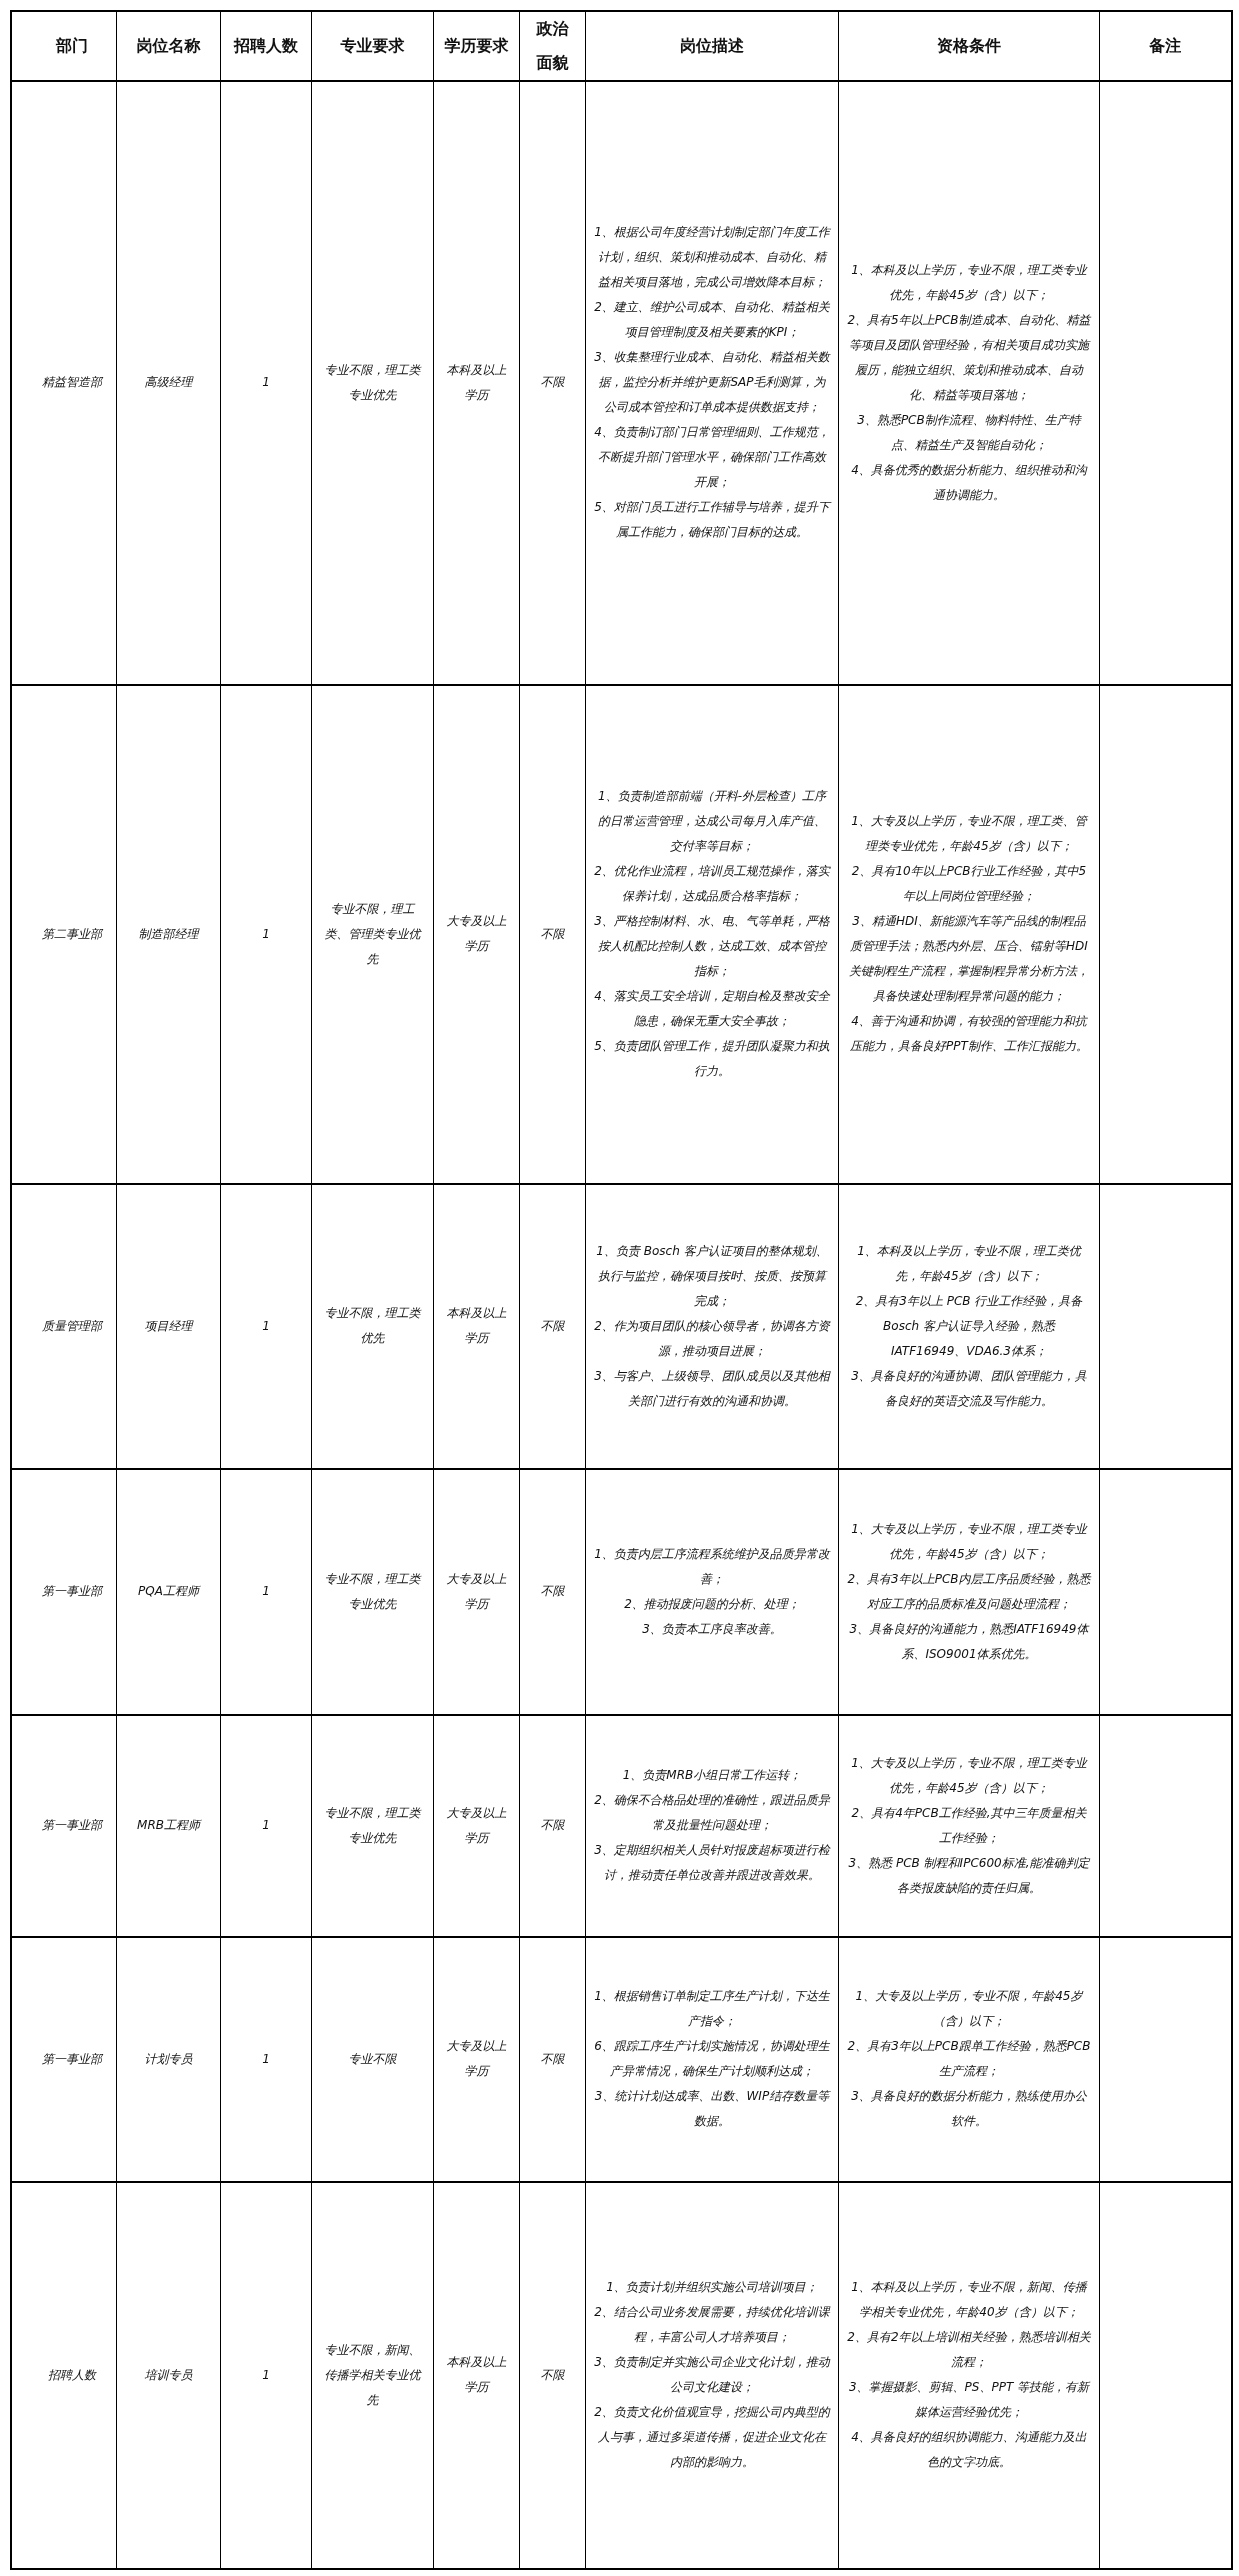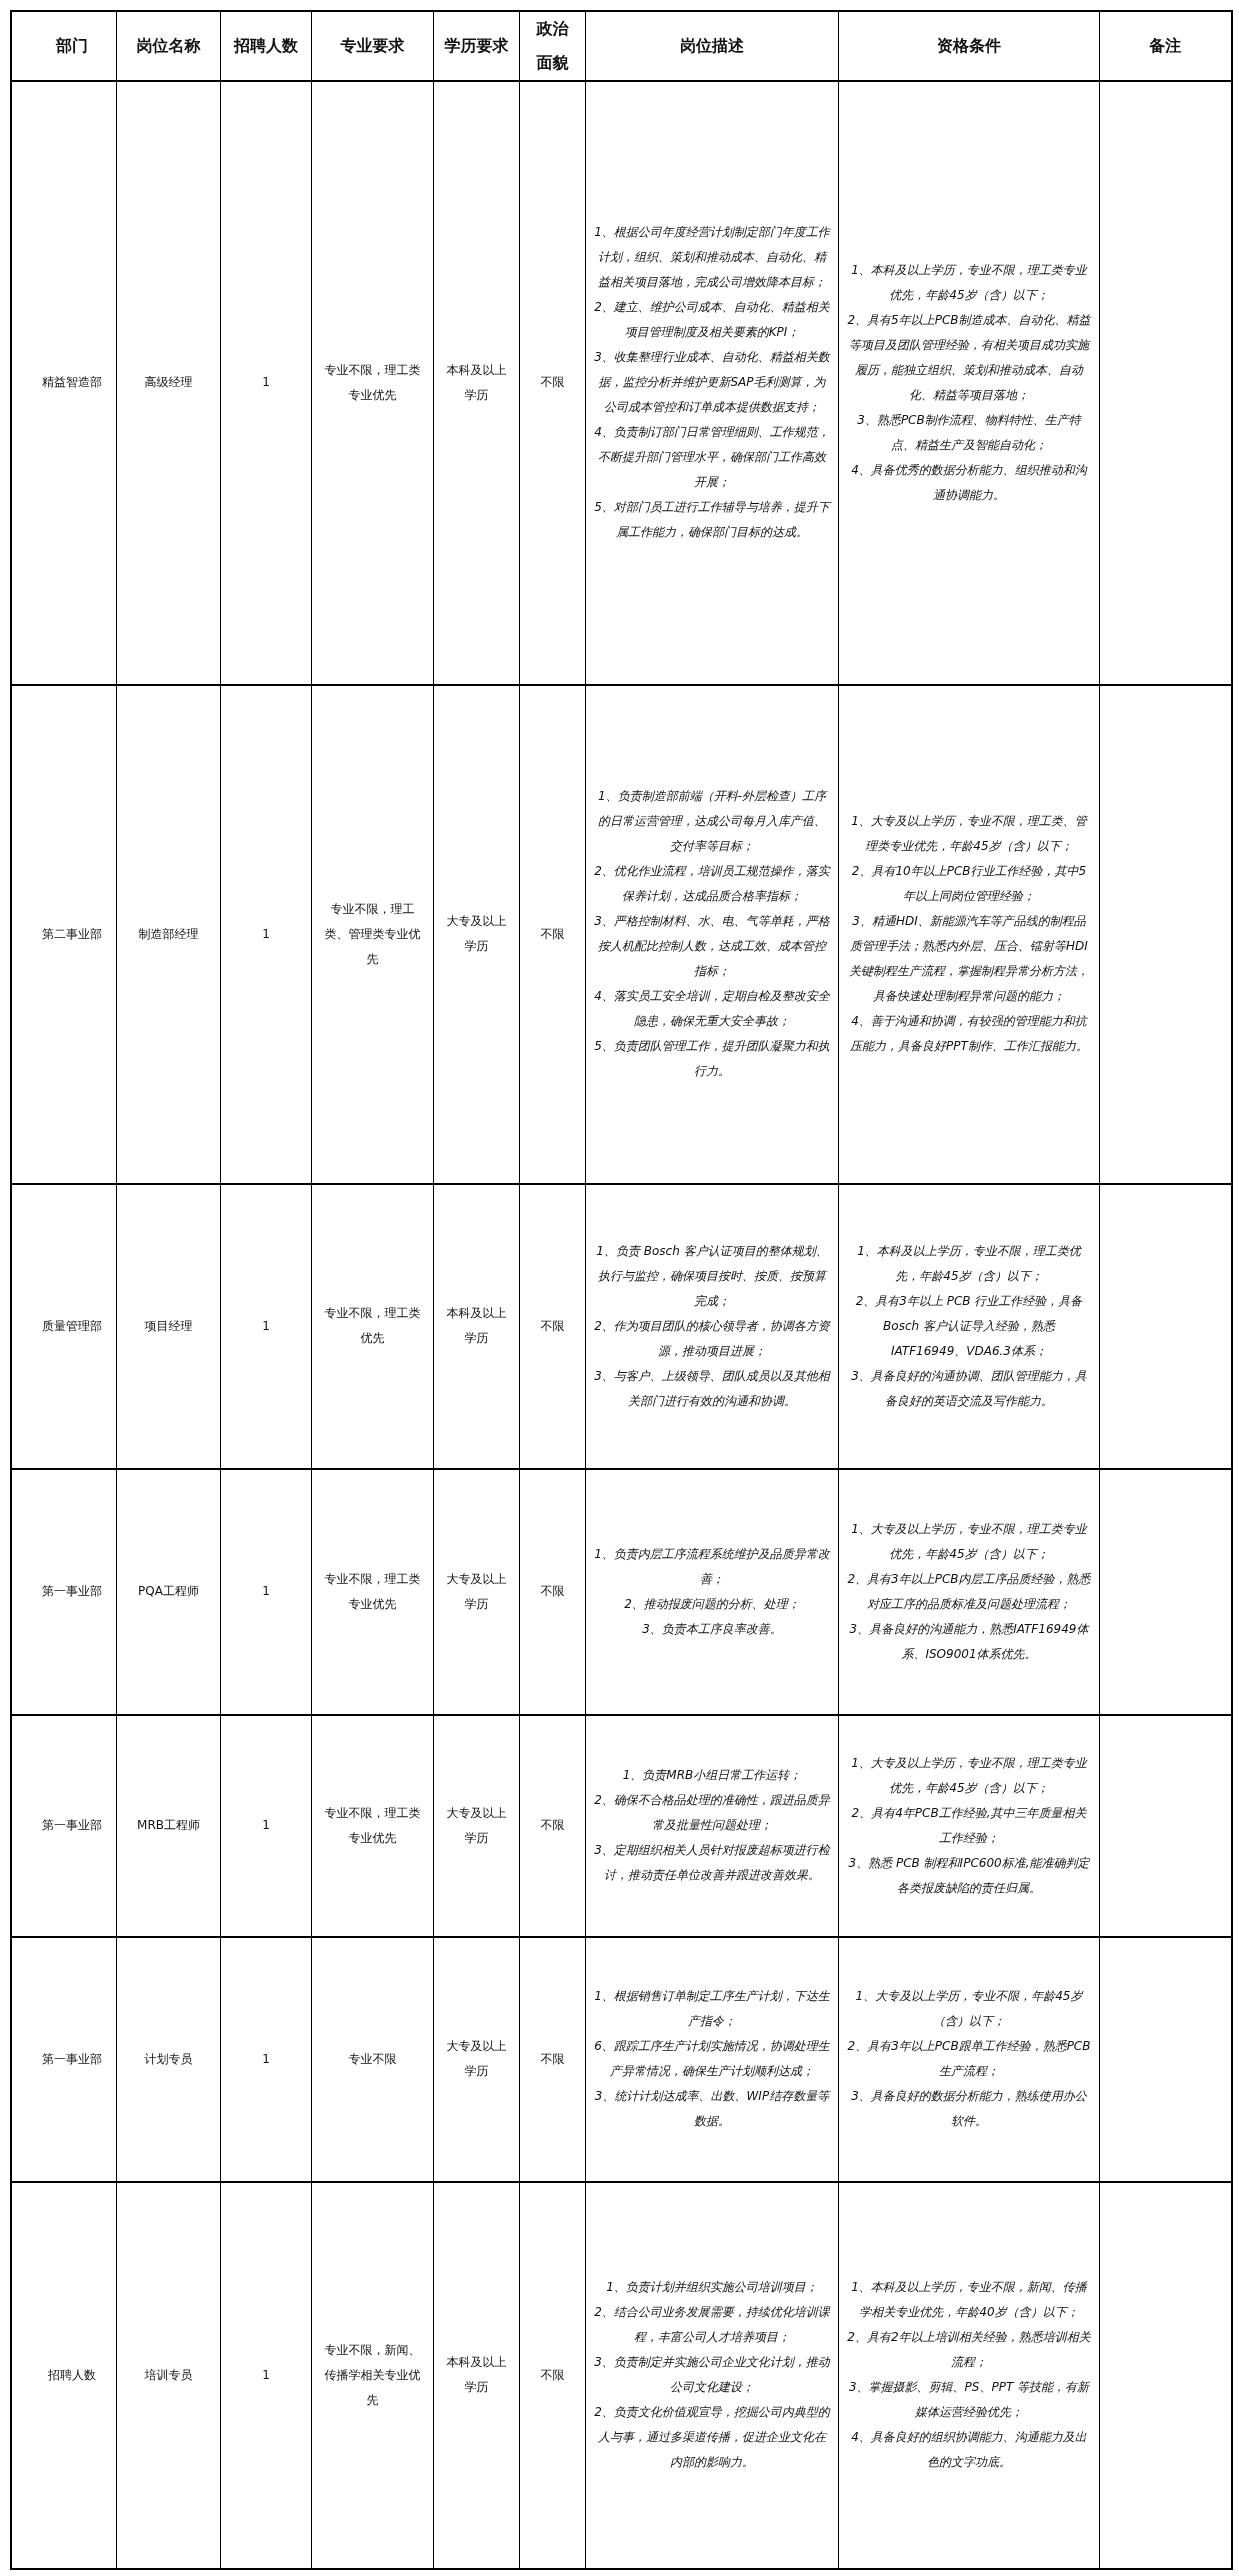--- a/index.html
+++ b/index.html
@@ -5,21 +5,21 @@
   html, body { margin: 0; padding: 0; background: #ffffff; }
   body { width: 1240px; height: 2576px; position: relative; overflow: hidden; }
   .table-wrap { position: absolute; left: 9.5px; top: 9.5px; width: 1220px; }
   table.recruit { border-collapse: collapse; width: 1220px; table-layout: fixed;
     font-family: "DejaVu Sans", "Liberation Sans", sans-serif; color: #111; }
   table.recruit th, table.recruit td { border: 1.1px solid #000; text-align: center; vertical-align: middle; padding: 0 7.4px; }
   table.recruit thead th { height: 68px; font-size: 16px; font-weight: bold; border-bottom: 2.6px solid #000; border-top: 2.6px solid #000; line-height: 34px; }
   table.recruit tbody tr { border-bottom: 2.6px solid #000; }
   table.recruit tbody td { font-size: 12px; line-height: 25px; }
   td.long { font-size: 12px; line-height: 25px; padding: 5.3px 8.4px; font-style: italic; }
-  td.simple { line-height: 25px; }
+  td.simple { line-height: 25px; font-style: italic; }
   table.recruit tr > :first-child { border-left: 2.6px solid #000; padding-left: 24px; }
   table.recruit tr > :last-child { border-right: 2.6px solid #000; }
   .row-1 { height: 604px; }
   .row-2 { height: 499px; }
   .row-3 { height: 285px; }
   .row-4 { height: 246px; }
   .row-5 { height: 222px; }
   .row-6 { height: 245px; }
   .row-7 { height: 387px; }
   .list-item { display: block; }

